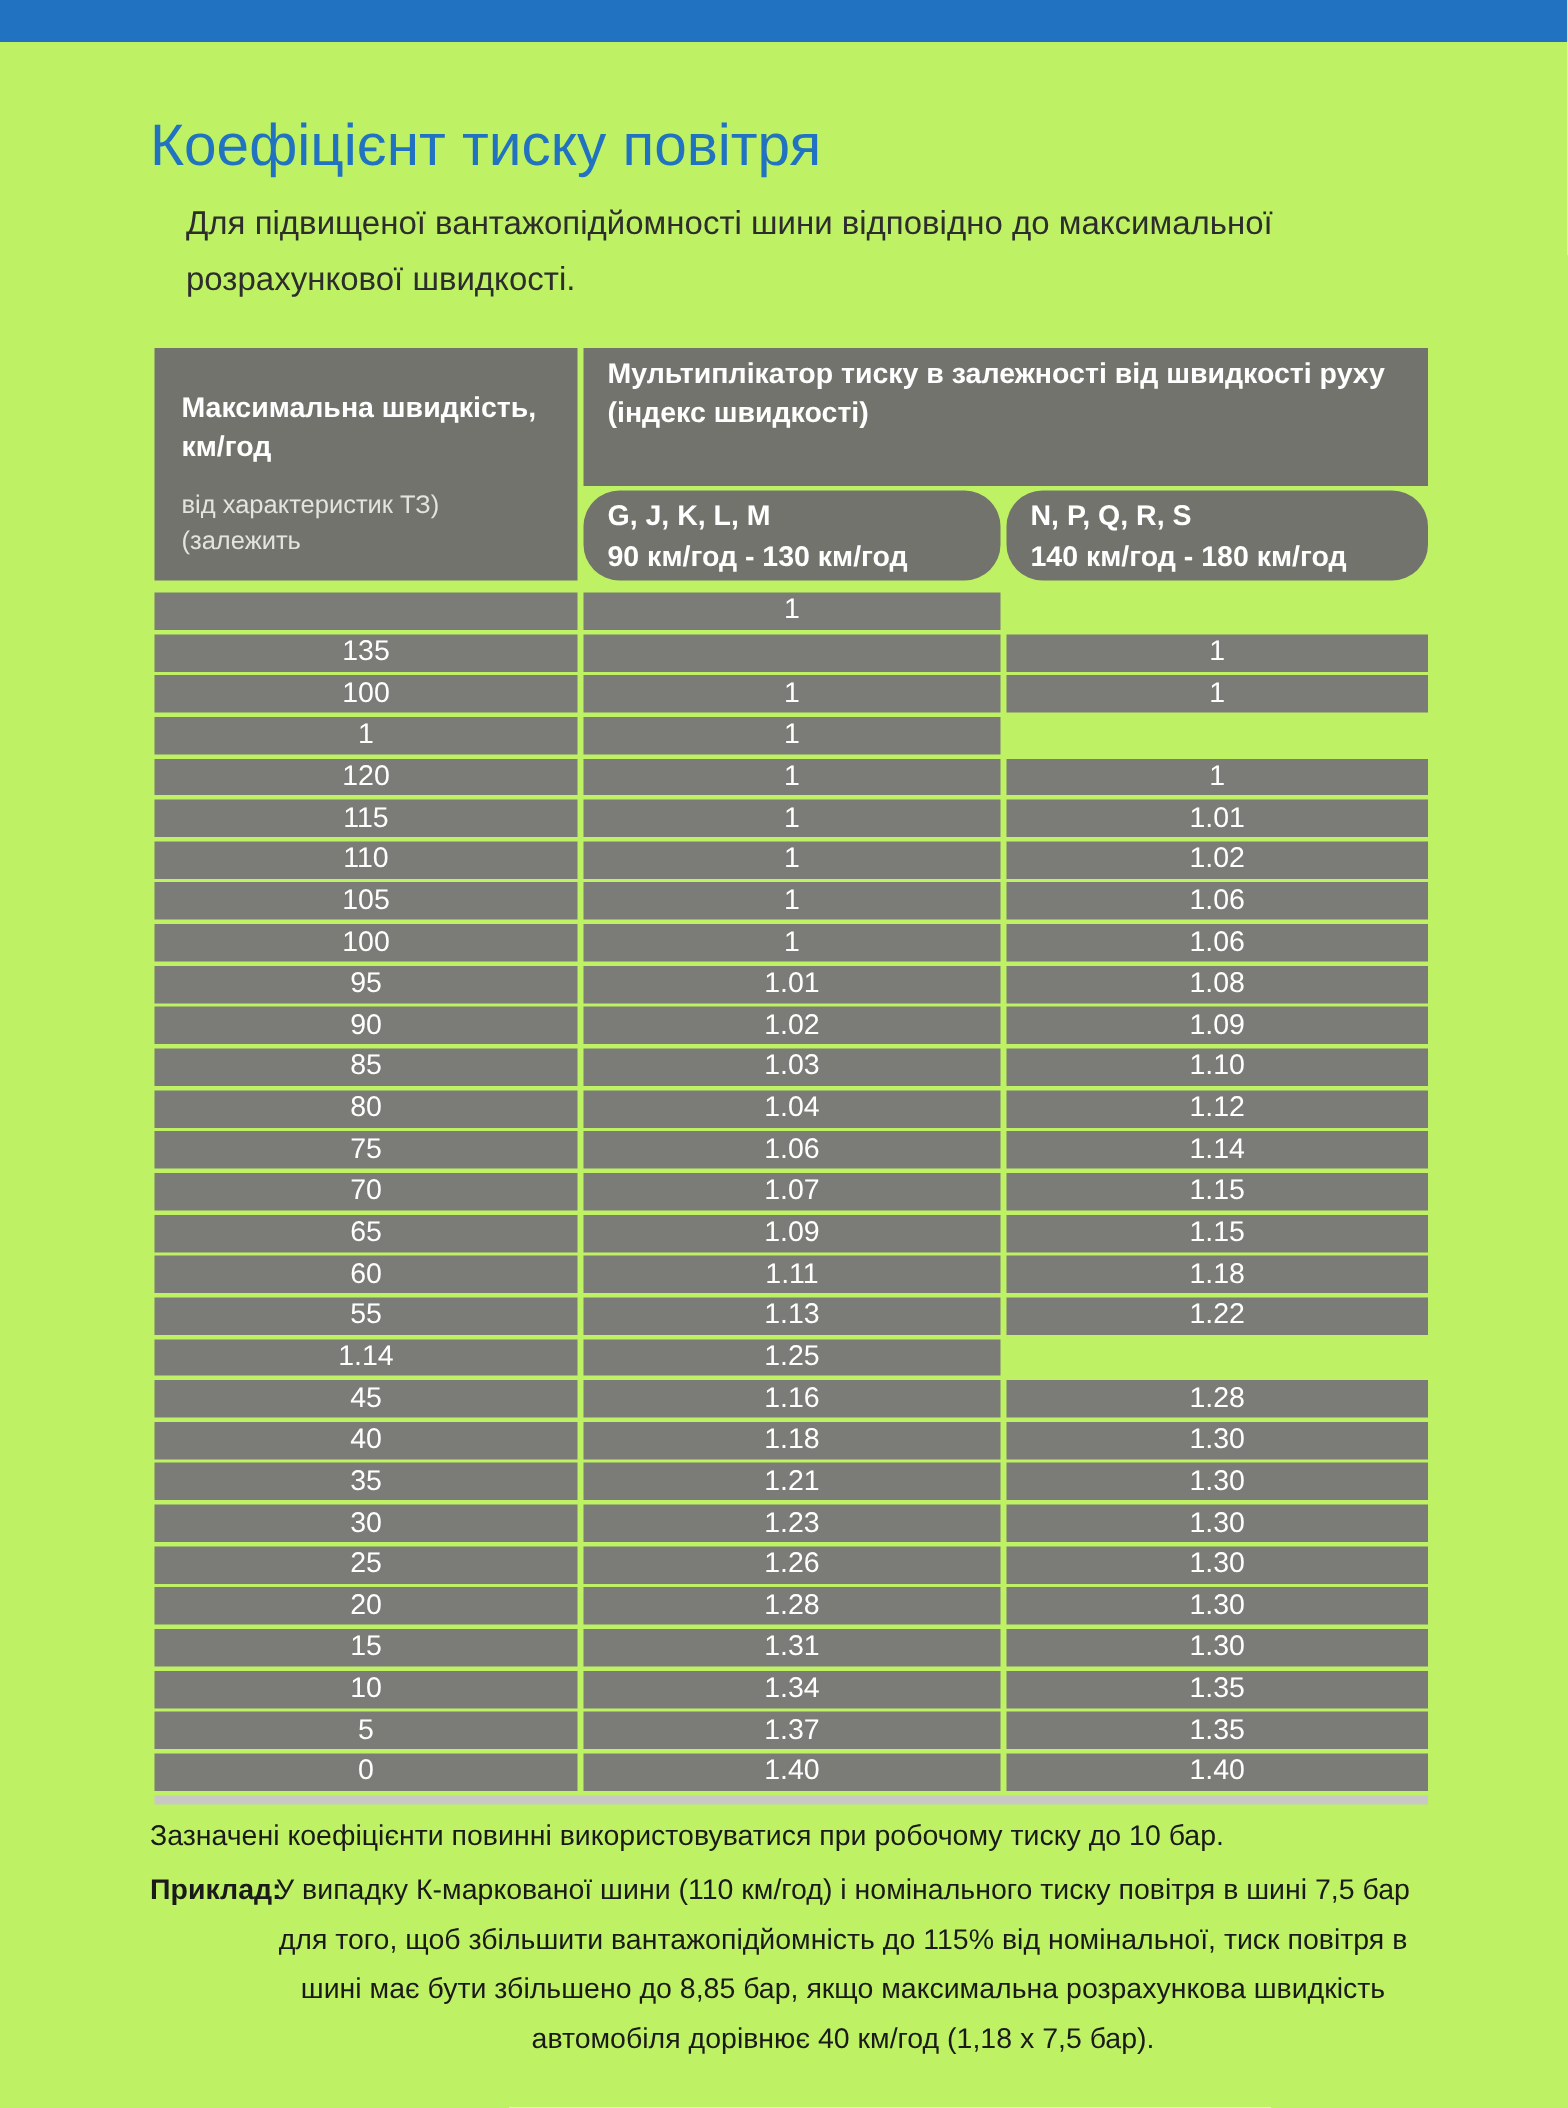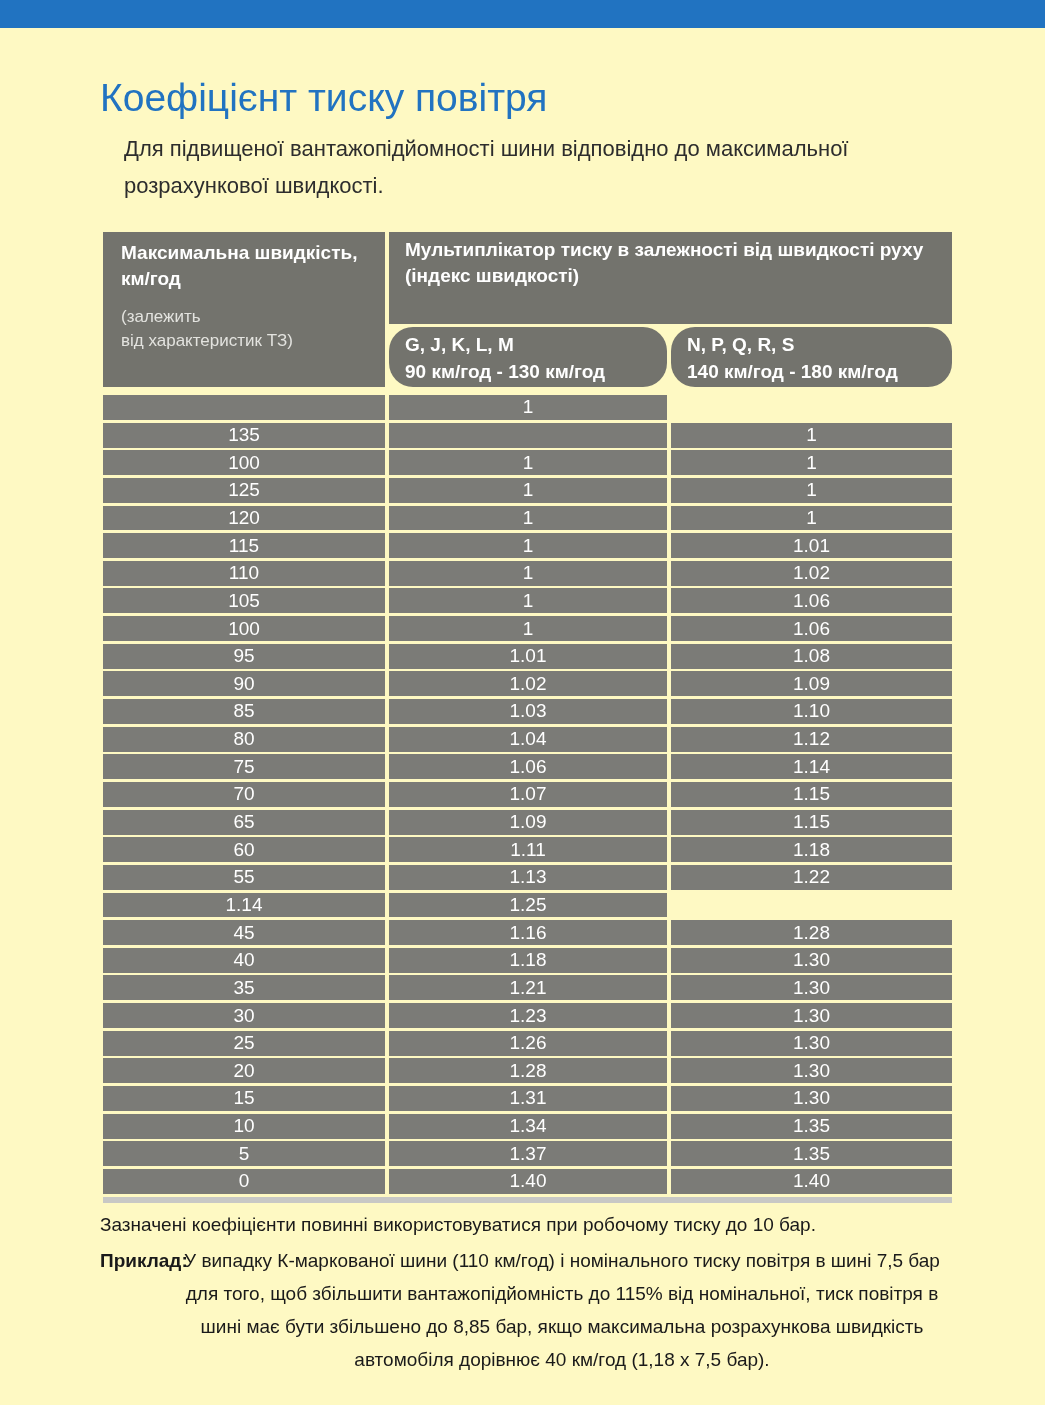--- a/index.html
+++ b/index.html
@@ -1,19 +1,19 @@
 <!DOCTYPE html>
 <html><head>
 <meta charset="utf-8">
 <style>
   * { margin:0; padding:0; box-sizing:border-box; }
   html,body { background:#ffffff; }
   .page {
     position:relative; width:1045px; height:1405px; overflow:hidden;
-    background:#fef9c3;
+    background:#bef264;
     font-family:"Liberation Sans", sans-serif;
   }
   .topbar {
     position:absolute; left:0; top:0; width:1045px; height:28px;
     background:#2173c1;
   }
   .title {
     position:absolute; left:100px; top:76px;
     font-size:39px; font-weight:400; color:#2173c1; letter-spacing:0;
     white-space:nowrap;
@@ -23,21 +23,21 @@
     font-size:22px; line-height:37px; color:#2d2d2d;margin-left:24px;
   }
   .tbl { position:absolute; left:103px; top:232px; width:849px; }
   .thead {
     display:grid;
     grid-template-columns:282px 278px 281px;
     grid-template-rows:92px 60px;
     column-gap:4px; row-gap:3px;
   }
   .hcell { background:#73736d; color:#ffffff; }
-  .hcell.c1 { grid-row:1 / 3; padding:8px 14px 0 18px; }
+  .hcell.c1 { grid-row:1 / 3; padding:28px 14px 0 18px; }
   .hcell.c23 { grid-column:2 / 4; padding:5px 10px 0 16px; }
   .hcell.sub { padding:4px 8px 0 16px;border-radius:24px; }
   .hmain { font-weight:bold; font-size:19px; line-height:26px; }
   .hnote { margin-top:13px; font-weight:400; font-size:17px; line-height:24px; color:#e3e3df; }
   .hsubtxt { font-weight:bold; font-size:19px; line-height:27px; }
   .tbody { margin-top:8px; display:flex; flex-direction:column; gap:2.75px; }
   .trow {
     display:grid; grid-template-columns:282px 278px 281px; column-gap:4px;
     height:24.9px;
   }
@@ -68,22 +68,22 @@
 
   <h1 class="title">Коефіцієнт тиску повітря</h1>
 
   <p class="subtitle">Для підвищеної вантажопідйомності шини відповідно до максимальної розрахункової швидкості.</p>
 
   <div class="tbl">
     <div class="thead">
       <div class="hcell c1">
         <div class="hmain">Максимальна швидкість, км/год</div>
         <div class="hnote">
+          <div>від характеристик ТЗ)</div>
           <div>(залежить</div>
-          <div>від характеристик ТЗ)</div>
         </div>
       </div>
       <div class="hcell c23">
         <div class="hmain">Мультиплікатор тиску в залежності від швидкості руху</div>
         <div class="hmain">(індекс швидкості)</div>
       </div>
       <div class="hcell sub">
         <div class="hsubtxt">G, J, K, L, M</div>
         <div class="hsubtxt">90 км/год - 130 км/год</div>
       </div>
@@ -101,21 +101,20 @@
           <div class="tcell">135</div>
           <div class="tcell"></div>
           <div class="tcell">1</div>
         </div>
         <div class="trow">
           <div class="tcell">100</div>
           <div class="tcell">1</div>
           <div class="tcell">1</div>
         </div>
         <div class="trow">
-          <div class="tcell">125</div>
           <div class="tcell">1</div>
           <div class="tcell">1</div>
         </div>
         <div class="trow">
           <div class="tcell">120</div>
           <div class="tcell">1</div>
           <div class="tcell">1</div>
         </div>
         <div class="trow">
           <div class="tcell">115</div>

